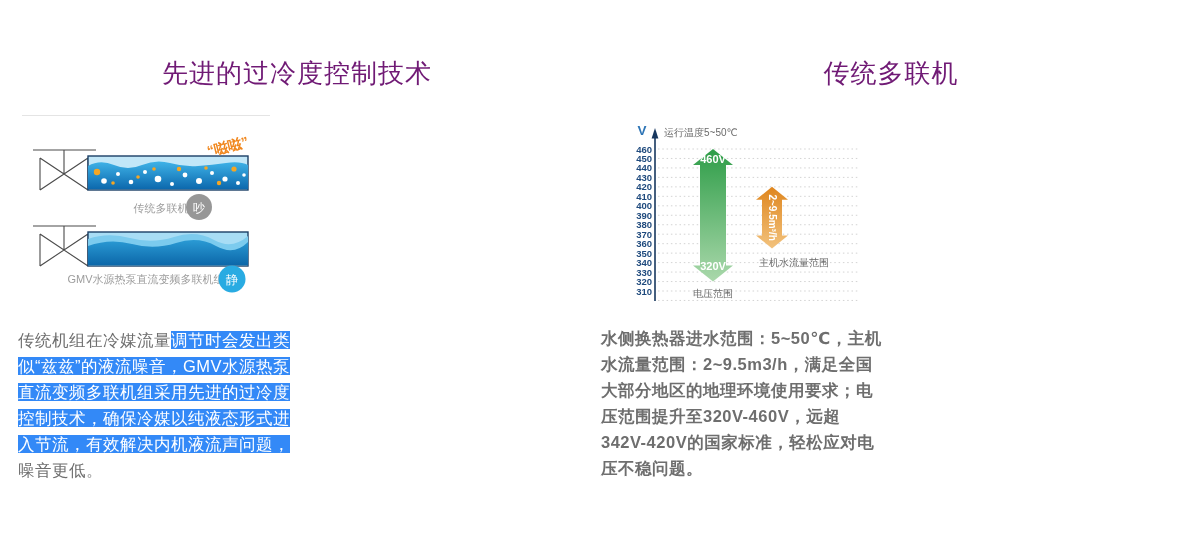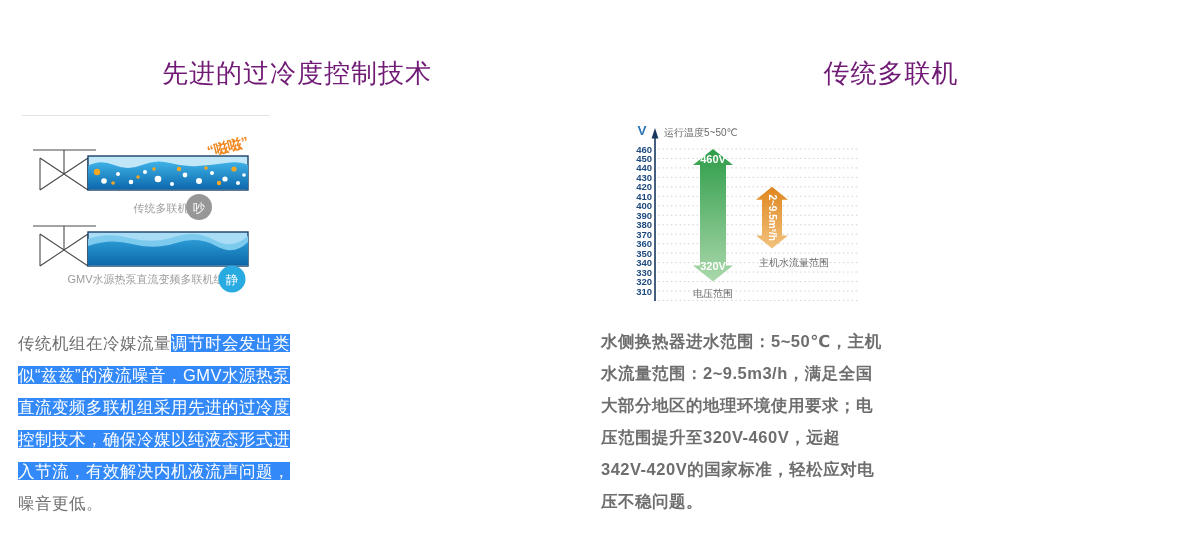--- a/index.html
+++ b/index.html
@@ -16,21 +16,21 @@
     font-size:26px;
     font-weight:400;
     letter-spacing:1px;
     color:#701a75;
   }
   .figure{display:block;}
   .fig-left{margin:22px 0 0 18px;width:272px;height:200px;}
   .fig-right{margin:24px 0 0 32px;width:240px;height:192px;}
   .para{
     font-size:16.5px;
-    line-height:32px;
+    line-height:26px;
     color:#6e6e6e;
     letter-spacing:0.5px;
     margin:0;
   }
   .para-left{margin:14px 0 0 18px;width:276px;}
   .para-right{margin:18px 0 0 7px;width:284px;font-weight:bold;}
   .sel{background:#3389f7;color:#ffffff;}
   svg text{font-family:"Liberation Sans","DejaVu Sans",sans-serif;}
 </style>
 </head>

